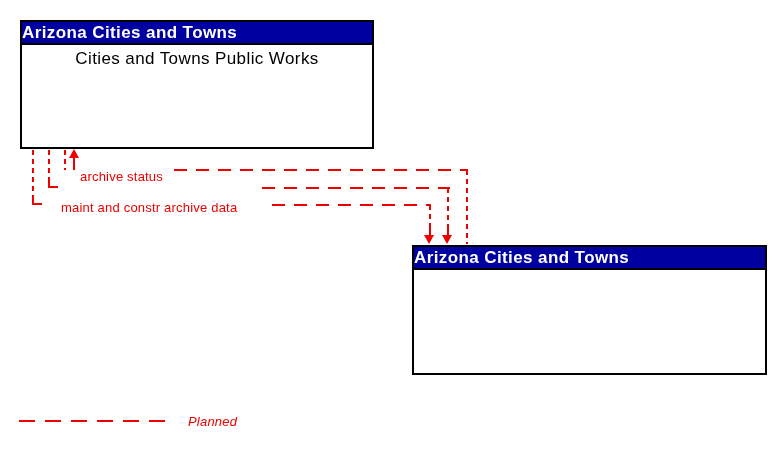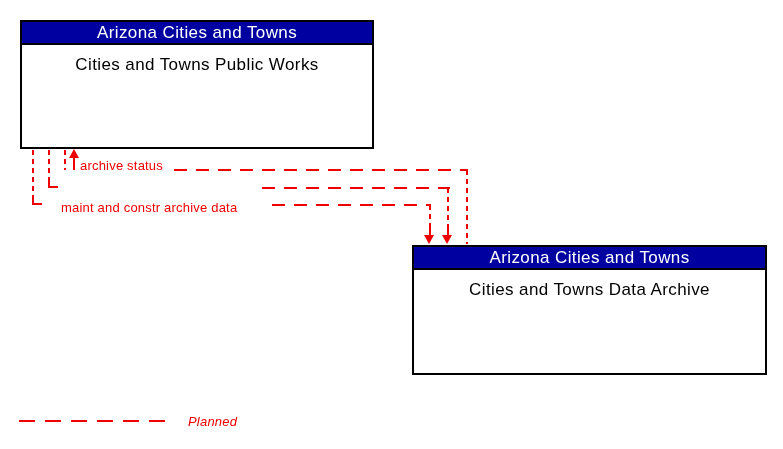--- a/index.html
+++ b/index.html
@@ -11,26 +11,26 @@
     position:relative; width:783px; height:449px; background:var(--bg);
     font-family:"Liberation Sans", sans-serif; overflow:hidden;
   }
   .ebox{
     position:absolute; border:2px solid var(--border); background:#fff;
     box-sizing:border-box;
   }
   .ebox-header{
     background:var(--blue); color:var(--header-text);
     border-bottom:2px solid var(--border);
-    height:21px; line-height:21px; text-align:center;
-    font-size:17px; letter-spacing:0.4px; white-space:nowrap; overflow:hidden;
+    height:21px; line-height:21px; text-align:left;
+    font-size:17px; letter-spacing:0.4px; white-space:nowrap; overflow:hidden;font-weight:bold;
   }
   .ebox-body{
     color:var(--body-text); text-align:center; font-size:17px;
-    letter-spacing:0.4px; padding-top:10px; white-space:nowrap;
+    letter-spacing:0.4px; padding-top:4px; white-space:nowrap;
   }
   .h-dash{
     position:absolute; height:2px;
     background:repeating-linear-gradient(90deg, var(--red) 0 13px, transparent 13px 22px);
   }
   .h-dash-legend{
     position:absolute; height:2px;
     background:repeating-linear-gradient(90deg, var(--red) 0 16px, transparent 16px 26px);
   }
   .v-dash{
@@ -69,29 +69,26 @@
     </div>
     <div class="ebox-body">
       <span>Cities and Towns Public Works</span>
     </div>
   </div>
 
   <div class="ebox" style="left:412px;top:245px;width:355px;height:130px">
     <div class="ebox-header">
       <span>Arizona Cities and Towns</span>
     </div>
-    <div class="ebox-body">
-      <span>Cities and Towns Data Archive</span>
-    </div>
   </div>
 
   <div class="v-dash" style="left:64px;top:150px;height:20px"></div>
   <div class="tri-up" style="left:69px;top:149px"></div>
   <div class="solid-v" style="left:73px;top:157px;height:13px"></div>
-  <div class="flow-label" style="left:80px;top:165px">archive status</div>
+  <div class="flow-label" style="left:80px;top:176px">archive status</div>
   <div class="h-dash" style="left:174px;top:169px;width:294px"></div>
   <div class="v-dash" style="left:466px;top:170px;height:74px"></div>
 
   <div class="v-dash" style="left:48px;top:150px;height:31px"></div>
   <div class="solid-v" style="left:48px;top:181px;height:7px"></div>
   <div class="solid-h" style="left:48px;top:186px;width:10px"></div>
   <div class="flow-label" style="left:61px;top:207px">maint and constr archive data</div>
   <div class="h-dash" style="left:262px;top:187px;width:188px"></div>
   <div class="v-dash" style="left:447px;top:188px;height:40px"></div>
   <div class="solid-v" style="left:447px;top:226px;height:10px"></div>

